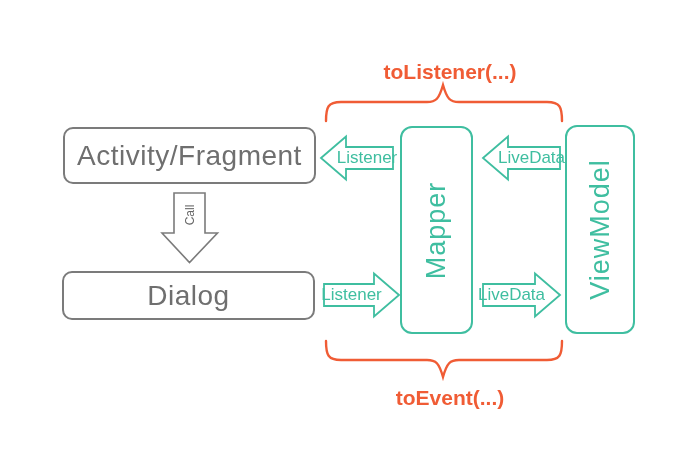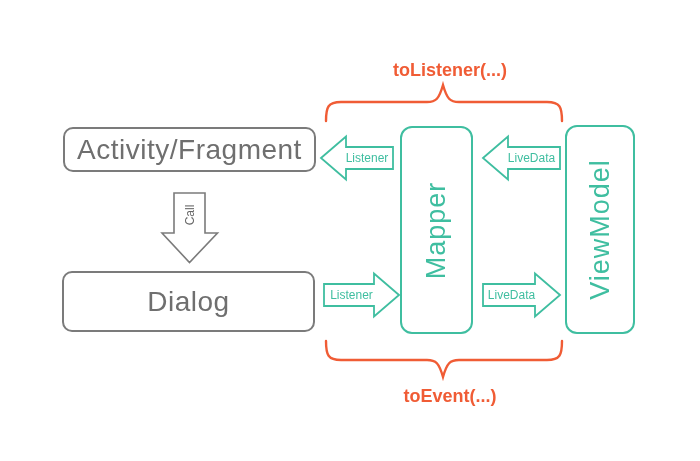--- a/index.html
+++ b/index.html
@@ -51,63 +51,63 @@
   svg{display:block;overflow:visible;}
   .teal-shape{fill:#ffffff;stroke:var(--teal);stroke-width:1.8;stroke-linejoin:miter;}
   .gray-shape{fill:#ffffff;stroke:var(--gray-border);stroke-width:1.6;stroke-linejoin:miter;}
   .brace-path{fill:none;stroke:var(--orange);stroke-width:2.4;stroke-linecap:round;}
   
   .arrow-wrap{position:absolute;}
   .arrow-label{
     position:absolute;top:0;bottom:0;
     display:flex;align-items:center;justify-content:center;
     color:var(--teal);
-    font-size:12px;
+    font-size:17px;
     white-space:nowrap;
   }
   .arrow-label.head-left{left:22px;right:2px;}
   .arrow-label.head-right{left:2px;right:22px;}
   
   .call-label{
     display:flex;align-items:center;justify-content:center;
   }
   .call-label span{
     transform:rotate(-90deg);
     color:#666666;
     font-size:12px;
     white-space:nowrap;
   }
   
   .orange-note{
     color:var(--orange);
-    font-size:18px;
+    font-size:21px;
     font-weight:600;
     text-align:center;
     white-space:nowrap;
   }
 </style>
 </head>
 <body>
 
 <div id="canvas">
 
-  <div class="abs gray-box" style="left:63px;top:127px;width:253px;height:45px;">
+  <div class="abs gray-box" style="left:63px;top:127px;width:253px;height:57px;">
     <span class="box-label">Activity/Fragment</span>
   </div>
 
   <div class="abs arrow-wrap" style="left:161px;top:192px;width:58px;height:72px;">
     <svg width="58" height="72" viewBox="0 0 58 72">
       <polygon class="gray-shape" points="13,1 44,1 44,41 56.5,41 28.5,70.5 1,41 13,41"></polygon>
     </svg>
     <div class="abs call-label" style="left:6px;top:6px;width:46px;height:34px;">
       <span>Call</span>
     </div>
   </div>
 
-  <div class="abs gray-box" style="left:62px;top:271px;width:253px;height:61px;">
+  <div class="abs gray-box" style="left:62px;top:271px;width:253px;height:49px;">
     <span class="box-label">Dialog</span>
   </div>
 
   <div class="abs arrow-wrap" style="left:320px;top:135px;width:74px;height:46px;">
     <svg width="74" height="46" viewBox="0 0 74 46">
       <polygon class="teal-shape" points="1,23 26,1.5 26,12 73,12 73,34 26,34 26,44.5"></polygon>
     </svg>
     <span class="arrow-label head-left">Listener</span>
   </div>
 

